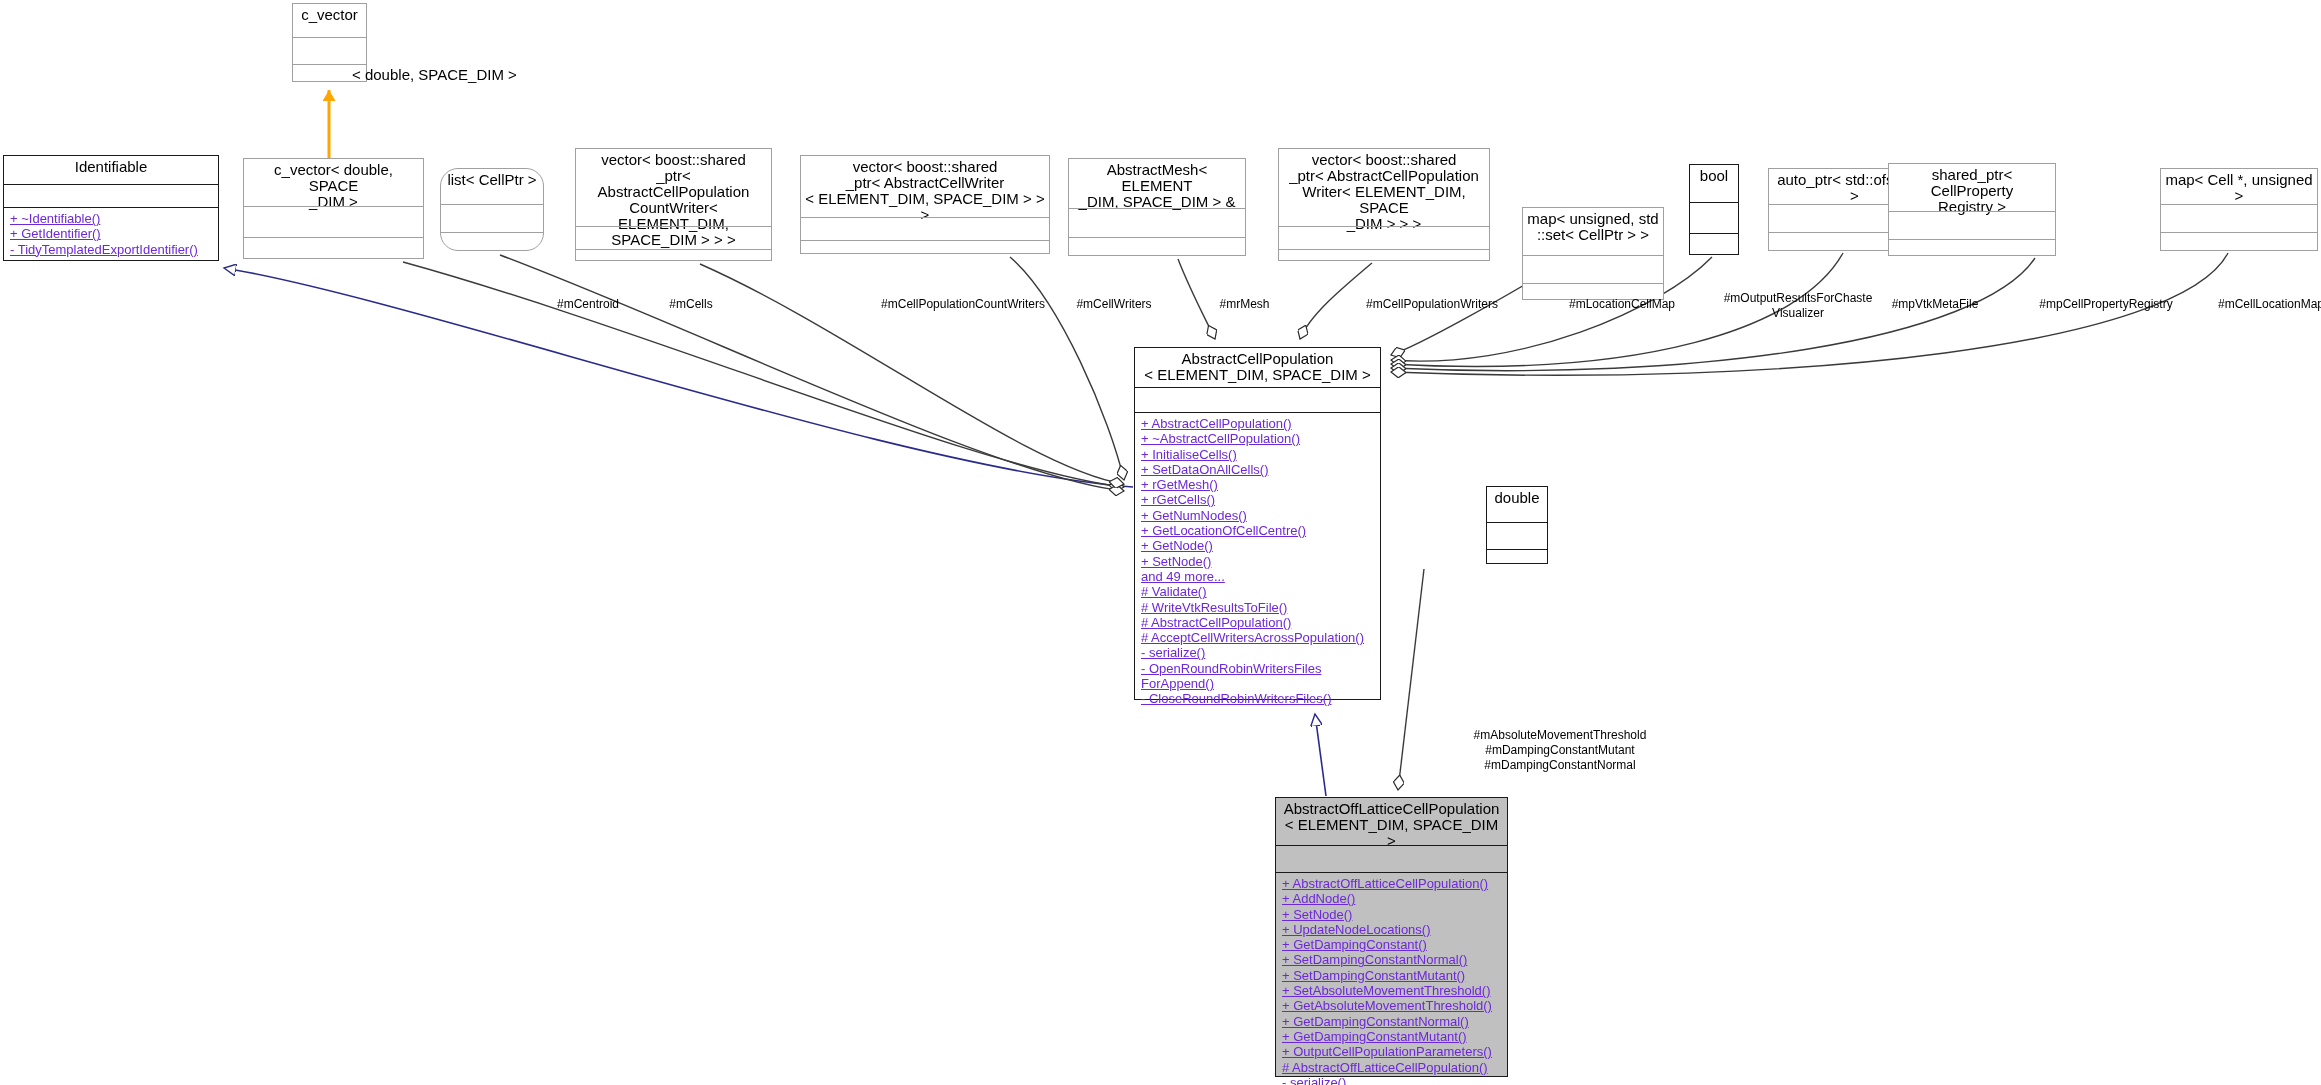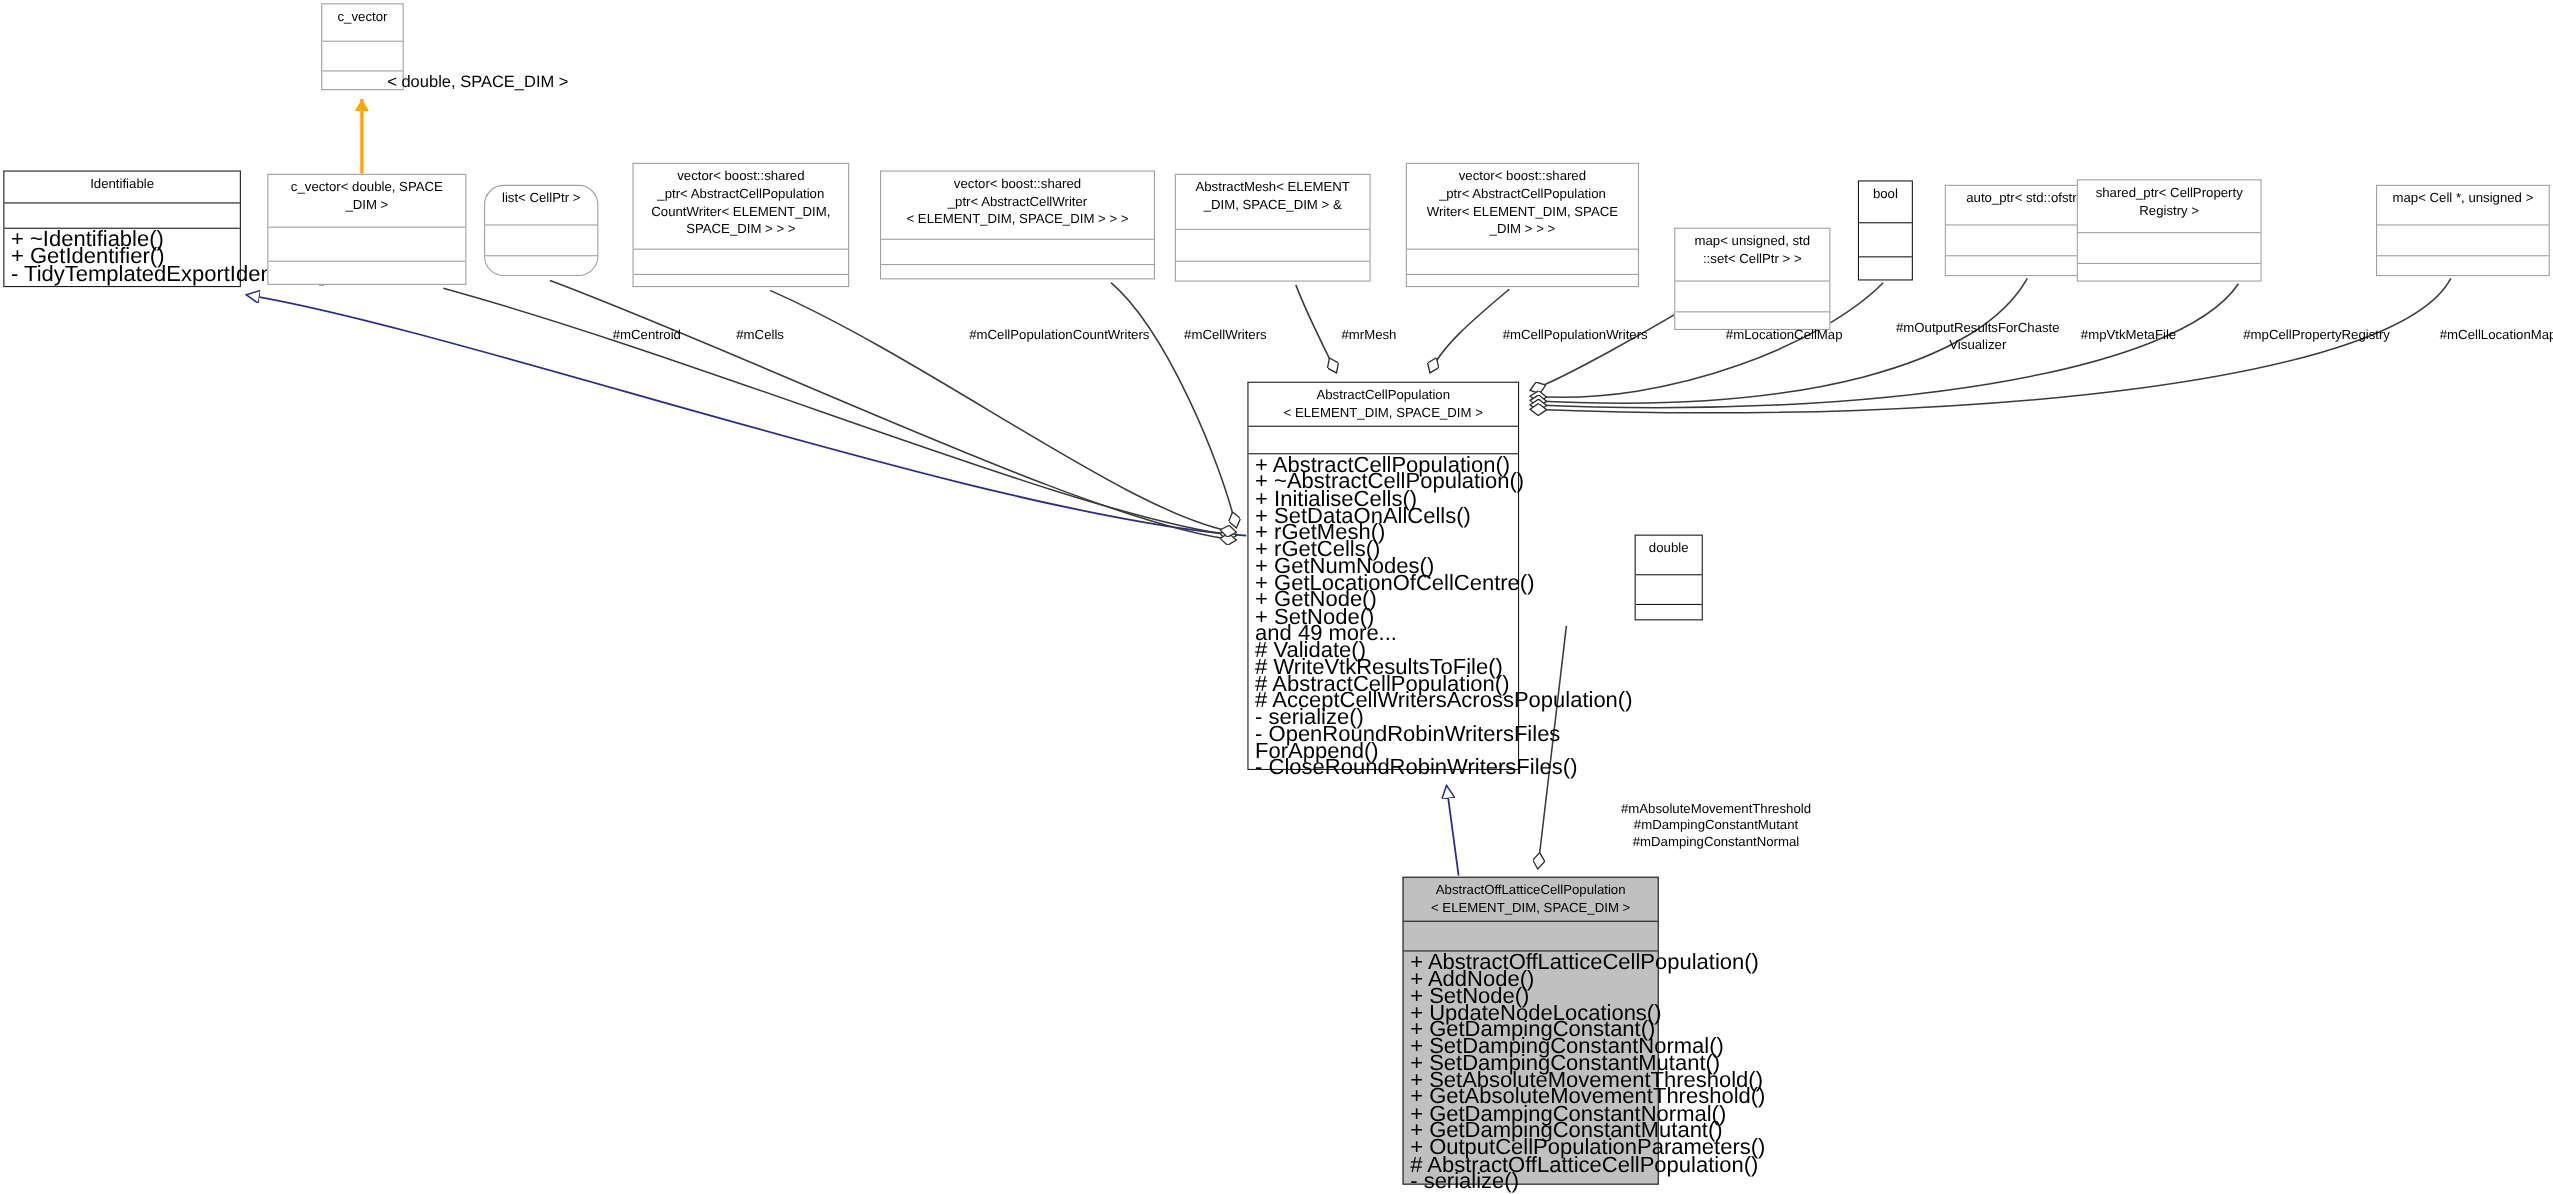--- a/index.html
+++ b/index.html
@@ -12,26 +12,26 @@
 
   .umlbox{
     position:absolute;box-sizing:border-box;
     background:#ffffff;border:1px solid #a0a0a0;
     display:flex;flex-direction:column;
   }
   .umlbox.strong{border:1px solid #1a1a1a;}
   .umlbox.filled{background:#c0c0c0;}
   .umlbox .title{
     text-align:center;padding:3px 4px 4px 4px;
-    font-size:12px;color:#000;line-height:16px;white-space:pre-line;
+    font-size:15px;color:#000;line-height:16px;white-space:pre-line;
   }
   .umlbox .sep{height:1px;background:#a0a0a0;flex:none;}
   .umlbox.strong .sep{background:#1a1a1a;}
   .umlbox .attrs{flex:none;}
-  .umlbox .ops{flex:1 1 auto;padding:3px 5px 3px 6px;font-size:20px;line-height:15.3px;color:#000000;}
+  .umlbox .ops{flex:1 1 auto;padding:3px 5px 3px 6px;font-size:13px;line-height:15.3px;color:#6d28d9;text-decoration:underline;}
   .umlbox .ops div{white-space:nowrap;}
   .umlbox .empty{flex:1 1 auto;}
 
   .edge-label{
     position:absolute;font-size:12px;color:#000;line-height:15px;
     white-space:pre-line;text-align:center;
   }
   .tmpl-label{position:absolute;font-size:15px;color:#000;white-space:nowrap;}
 </style>
 </head>

